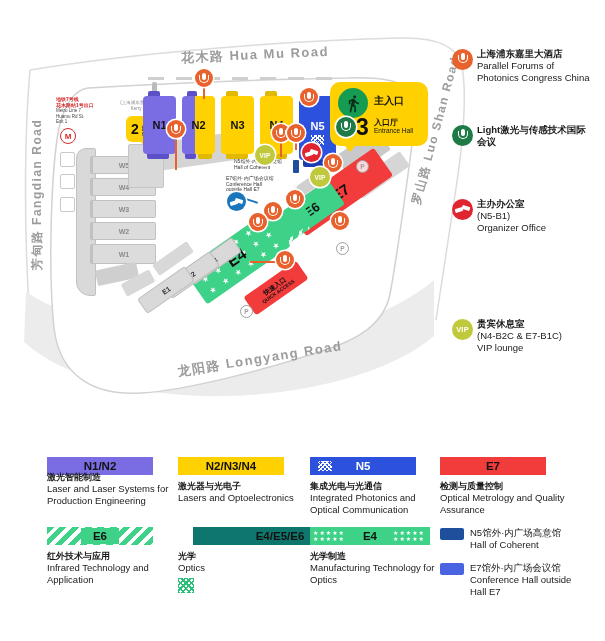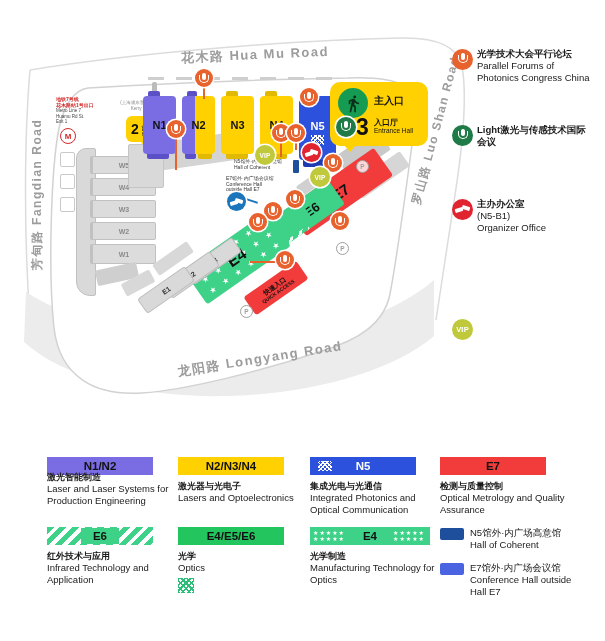--- a/index.html
+++ b/index.html
@@ -258,21 +258,21 @@
     <div class="marker vipc" style="left:310px;top:167px;width:20px;height:20px;">
         <span>VIP</span>
       </div>
   </div>
 
   <div class="abs" style="left:0;top:0;width:605px;height:445px;">
 
     <div class="side-item" style="top:48px;">
       <div class="side-icon marker mic" style="position:absolute;width:21px;height:21px;background:#e8622d;box-shadow:none;"></div>
       <div class="side-text">
-        <div class="zh">光学技术大会平行论坛</div>
+        <div class="zh">上海浦东嘉里大酒店</div>
         <div class="en">Parallel Forums of Photonics Congress China</div>
       </div>
     </div>
 
     <div class="side-item" style="top:124px;">
       <div class="side-icon marker mic" style="position:absolute;width:21px;height:21px;background:#1e7a46;box-shadow:none;"></div>
       <div class="side-text">
         <div class="zh">Light激光与传感技术国际会议</div>
       </div>
     </div>
@@ -284,20 +284,25 @@
         <div class="en">(N5-B1)</div>
         <div class="en">Organizer Office</div>
       </div>
     </div>
 
 
     <div class="side-item" style="top:318px;">
       <div class="side-icon vipc" style="position:absolute;width:21px;height:21px;font-size:7.5px;">
           <span>VIP</span>
         </div>
+      <div class="side-text">
+        <div class="zh">贵宾休息室</div>
+        <div class="en">(N4-B2C &amp; E7-B1C)</div>
+        <div class="en">VIP lounge</div>
+      </div>
     </div>
   </div>
 
   <div class="abs" style="left:0;top:445px;width:509px;height:196px;">
 
     <div class="band" style="left:47px;top:12px;background:#7a6ce3;">
         <span>N1/N2</span>
       </div>
     <div class="leg-text" style="left:47px;top:26px;">
       <div class="leg-zh">激光智能制造</div>
@@ -330,21 +335,21 @@
     </div>
 
     <div class="band stripes-band" style="left:47px;top:82px;">
       <span style="background:#3ed188;padding:2px 12px;"><span>E6</span></span>
     </div>
     <div class="leg-text" style="left:47px;top:105px;">
       <div class="leg-zh">红外技术与应用</div>
       <div class="leg-en">Infrared Technology and Application</div>
     </div>
 
-    <div class="band" style="left:178px;top:82px;background:#22c55e;">
+    <div class="band" style="left:193px;top:82px;background:#0f766e;padding-left:34px;">
         <span>E4/E5/E6</span>
       </div>
     <div class="leg-text" style="left:178px;top:105px;">
       <div class="leg-zh">光学</div>
       <div class="leg-en">Optics</div>
     </div>
     <div class="abs" style="left:178px;top:131px;width:140px;">
       <span class="crosshatch-green" style="position:absolute;left:0;top:2px;width:16px;height:15px;"></span>
     </div>
 

